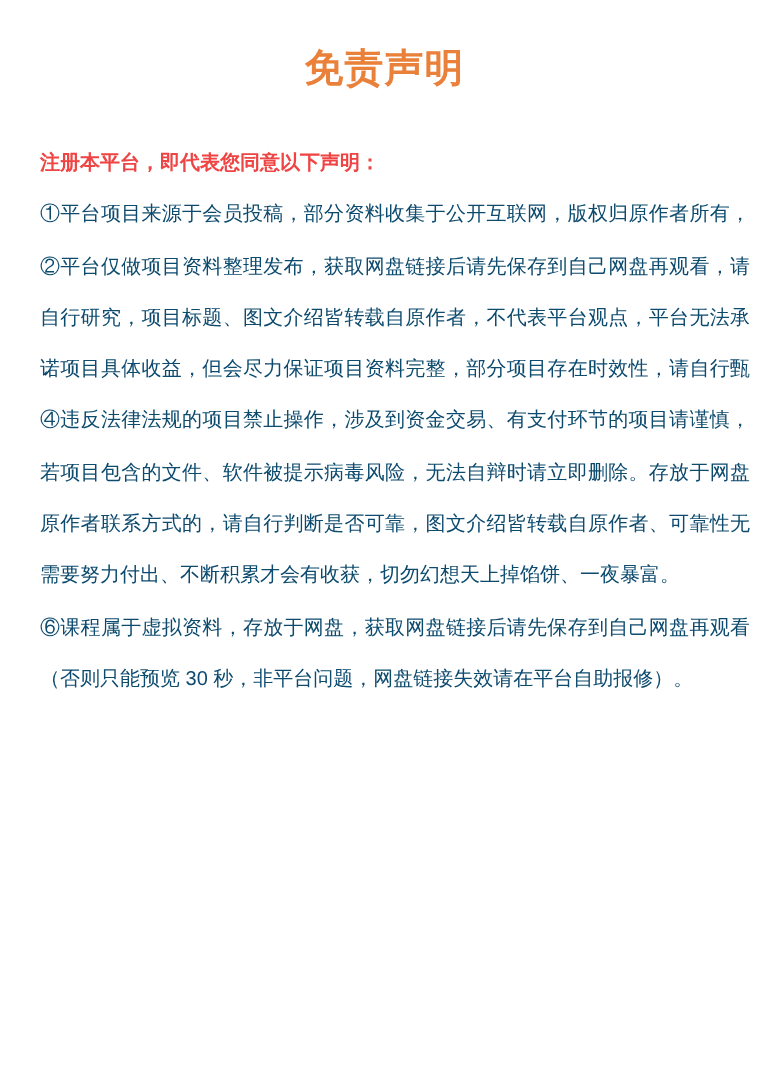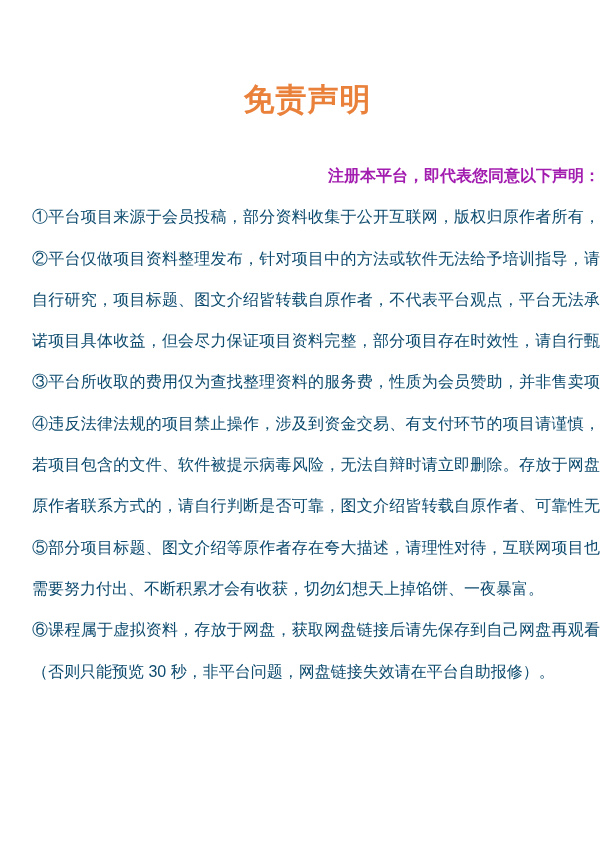--- a/index.html
+++ b/index.html
@@ -6,21 +6,21 @@
     margin: 0;
     padding: 0;
     background: #ffffff;
   }
   .page {
     position: relative;
     width: 615px;
     height: 856px;
     box-sizing: border-box;
     background: #ffffff;
-    padding-top: 80px;
+    padding-top: 35px;
     overflow: hidden;
     font-family: "Liberation Sans", sans-serif;
   }
   .doc-title {
     font-size: 31px;
     font-weight: bold;
     line-height: 40px;
     text-align: center;
     letter-spacing: 1px;
   }
@@ -48,34 +48,32 @@
 </style>
 </head>
 <body>
 
 <div class="page">
 
   <div class="doc-title" style="color:#EA813B;">免责声明</div>
 
   <div class="content">
 
-    <div class="intro-line" style="color:#a21caf;text-align:right;">注册本平台，即代表您同意以下声明：</div>
+    <div class="intro-line" style="color:#ef4444;">注册本平台，即代表您同意以下声明：</div>
 
     <div class="line full">①平台项目来源于会员投稿，部分资料收集于公开互联网，版权归原作者所有，</div>
 
-    <div class="line full">②平台仅做项目资料整理发布，针对项目中的方法或软件无法给予培训指导，请</div>
+    <div class="line full">②平台仅做项目资料整理发布，获取网盘链接后请先保存到自己网盘再观看，请</div>
     <div class="line full">自行研究，项目标题、图文介绍皆转载自原作者，不代表平台观点，平台无法承</div>
     <div class="line full">诺项目具体收益，但会尽力保证项目资料完整，部分项目存在时效性，请自行甄</div>
 
-    <div class="line full">③平台所收取的费用仅为查找整理资料的服务费，性质为会员赞助，并非售卖项</div>
 
     <div class="line full">④违反法律法规的项目禁止操作，涉及到资金交易、有支付环节的项目请谨慎，</div>
     <div class="line full">若项目包含的文件、软件被提示病毒风险，无法自辩时请立即删除。存放于网盘</div>
     <div class="line full">原作者联系方式的，请自行判断是否可靠，图文介绍皆转载自原作者、可靠性无</div>
 
-    <div class="line full">⑤部分项目标题、图文介绍等原作者存在夸大描述，请理性对待，互联网项目也</div>
     <div class="line">需要努力付出、不断积累才会有收获，切勿幻想天上掉馅饼、一夜暴富。</div>
 
     <div class="line full">⑥课程属于虚拟资料，存放于网盘，获取网盘链接后请先保存到自己网盘再观看</div>
     <div class="line">（否则只能预览 30 秒，非平台问题，网盘链接失效请在平台自助报修）。</div>
 
   </div>
 </div>
 
 </body></html>

